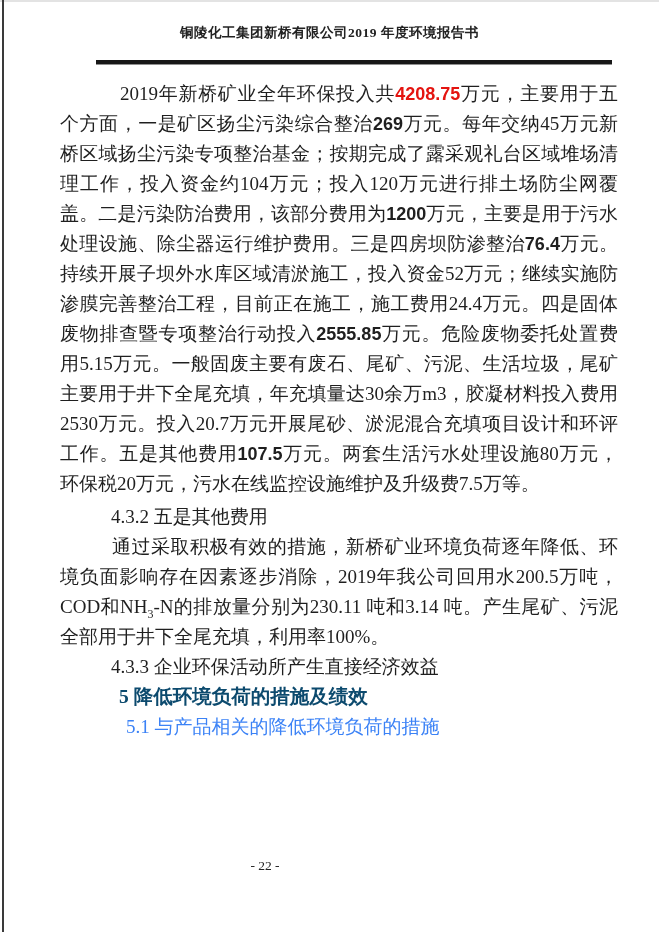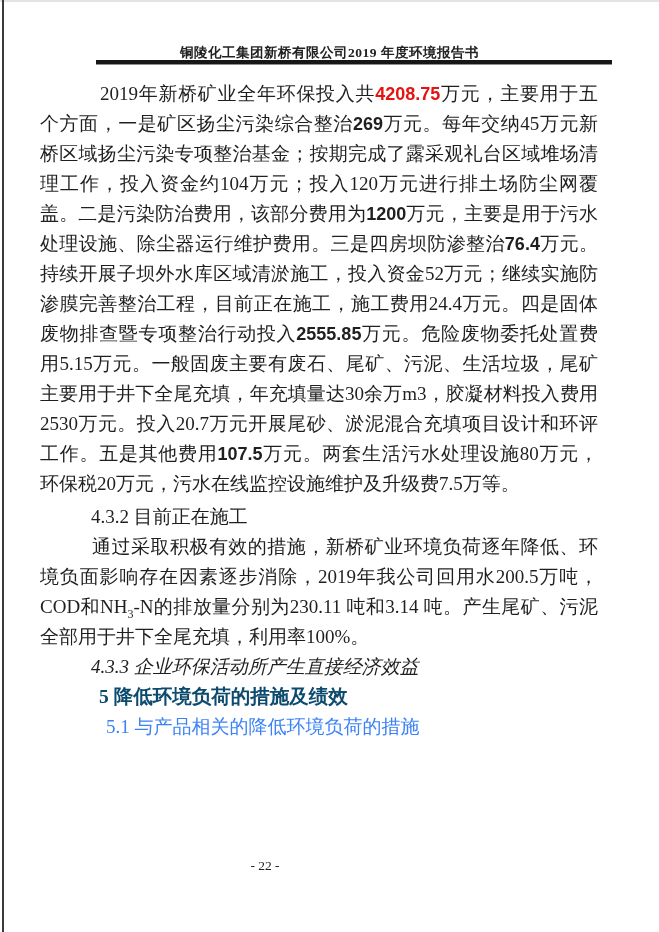--- a/index.html
+++ b/index.html
@@ -25,52 +25,52 @@
     background: #3a3a3a;
   }
   .edge-top {
     position: absolute;
     left: 0; top: 0;
     width: 659px; height: 2px;
     background: #e3e3e3;
   }
   .header-title {
     position: absolute;
-    top: 44px; left: 0;
+    top: 24px; left: 0;
     width: 659px;
     text-align: center;
     font-size: 13.5px;
     font-weight: bold;
     letter-spacing: 0.5px;
     color: #222;
   }
   .header-rule {
     position: absolute;
     top: 60px; left: 96px;
     width: 516px; height: 3.5px;
     background: #171717;
     border-bottom: 1.5px solid #909090;
   }
   .doc-body {
     position: absolute;
-    top: 79px; left: 40px;
+    top: 79px; left: 60px;
     width: 558px;
     font-size: 19px;
     line-height: 30px;
     text-align: justify;
   }
   .doc-body p, .doc-body h2, .doc-body h3 {
     margin: 0;
     font-weight: normal;
     font-size: 19px;
   }
   .para-first { text-indent: 60px; }
   .para-cont  { text-indent: 52px; }
   .h-432 { padding-left: 51px; margin-top: 3px !important; font-size: 18.5px; }
-  .h-433 { padding-left: 51px; font-size: 18.5px; font-style: italic; }
+  .h-433 { padding-left: 51px; font-size: 18.5px; }
   .h-major {
     padding-left: 59px;
     font-weight: bold !important;
     font-size: 19.5px !important;
     color: #0c4a6e;
   }
   .h-51  { padding-left: 66px; font-size: 18.5px; color: #3b82f6; }
   .h-511 { padding-left: 61px; font-size: 18.5px; }
   .seg-normal { font-weight: normal; }
   .seg-bold {
@@ -106,21 +106,21 @@
   <div class="edge-left"></div>
 
   <div class="header-title">铜陵化工集团新桥有限公司2019 年度环境报告书</div>
 
   <div class="header-rule"></div>
 
   <div class="doc-body">
 
     <p class="para-first"><span class="seg-normal">2019年新桥矿业全年环保投入共</span><span class="seg-bold-red">4208.75</span><span class="seg-normal">万元，主要用于五个方面，一是矿区扬尘污染综合整治</span><span class="seg-bold">269</span><span class="seg-normal">万元。每年交纳45万元新桥区域扬尘污染专项整治基金；按期完成了露采观礼台区域堆场清理工作，投入资金约104万元；投入120万元进行排土场防尘网覆盖。二是污染防治费用，该部分费用为</span><span class="seg-bold">1200</span><span class="seg-normal">万元，主要是用于污水处理设施、除尘器运行维护费用。三是四房坝防渗整治</span><span class="seg-bold">76.4</span><span class="seg-normal">万元。持续开展子坝外水库区域清淤施工，投入资金52万元；继续实施防渗膜完善整治工程，目前正在施工，施工费用24.4万元。四是固体废物排查暨专项整治行动投入</span><span class="seg-bold">2555.85</span><span class="seg-normal">万元。危险废物委托处置费用5.15万元。一般固废主要有废石、尾矿、污泥、生活垃圾，尾矿主要用于井下全尾充填，年充填量达30余万m3，胶凝材料投入费用2530万元。投入20.7万元开展尾砂、淤泥混合充填项目设计和环评工作。五是其他费用</span><span class="seg-bold">107.5</span><span class="seg-normal">万元。两套生活污水处理设施80万元，环保税20万元，污水在线监控设施维护及升级费7.5万等。</span></p>
 
-    <h3 class="h-432">4.3.2 目前正在施工</h3>
+    <h3 class="h-432">4.3.2 五是其他费用</h3>
 
     <p class="para-cont"><span class="seg-normal">通过采取积极有效的措施，新桥矿业环境负荷逐年降低、环境负面影响存在因素逐步消除，2019年我公司回用水200.5万吨，COD和NH</span><sub class="seg-sub">3</sub><span class="seg-normal">-N的排放量分别为230.11 吨和3.14 吨。产生尾矿、污泥全部用于井下全尾充填，利用率100%。</span></p>
 
     <h3 class="h-433">4.3.3 企业环保活动所产生直接经济效益</h3>
 
 
     <h2 class="h-major">5  降低环境负荷的措施及绩效</h2>
 
     <h3 class="h-51">5.1  与产品相关的降低环境负荷的措施</h3>
 

